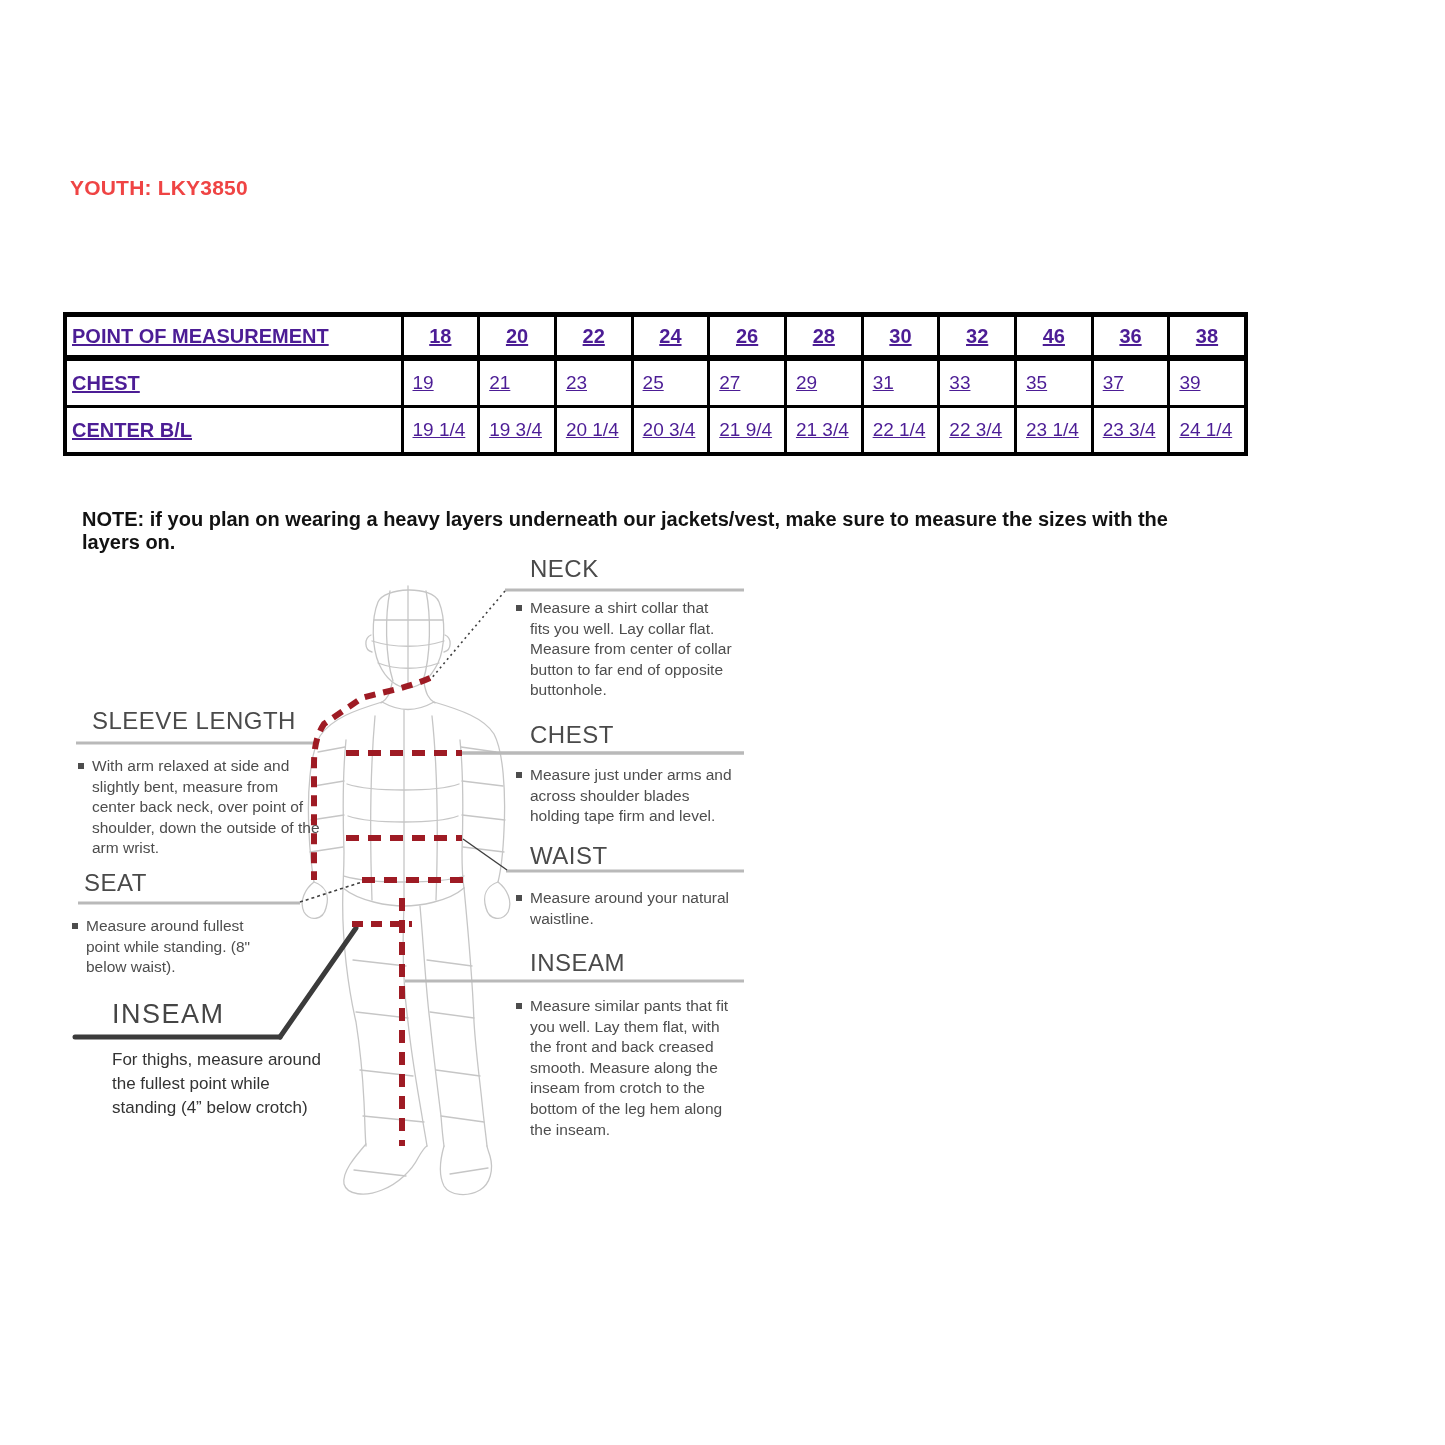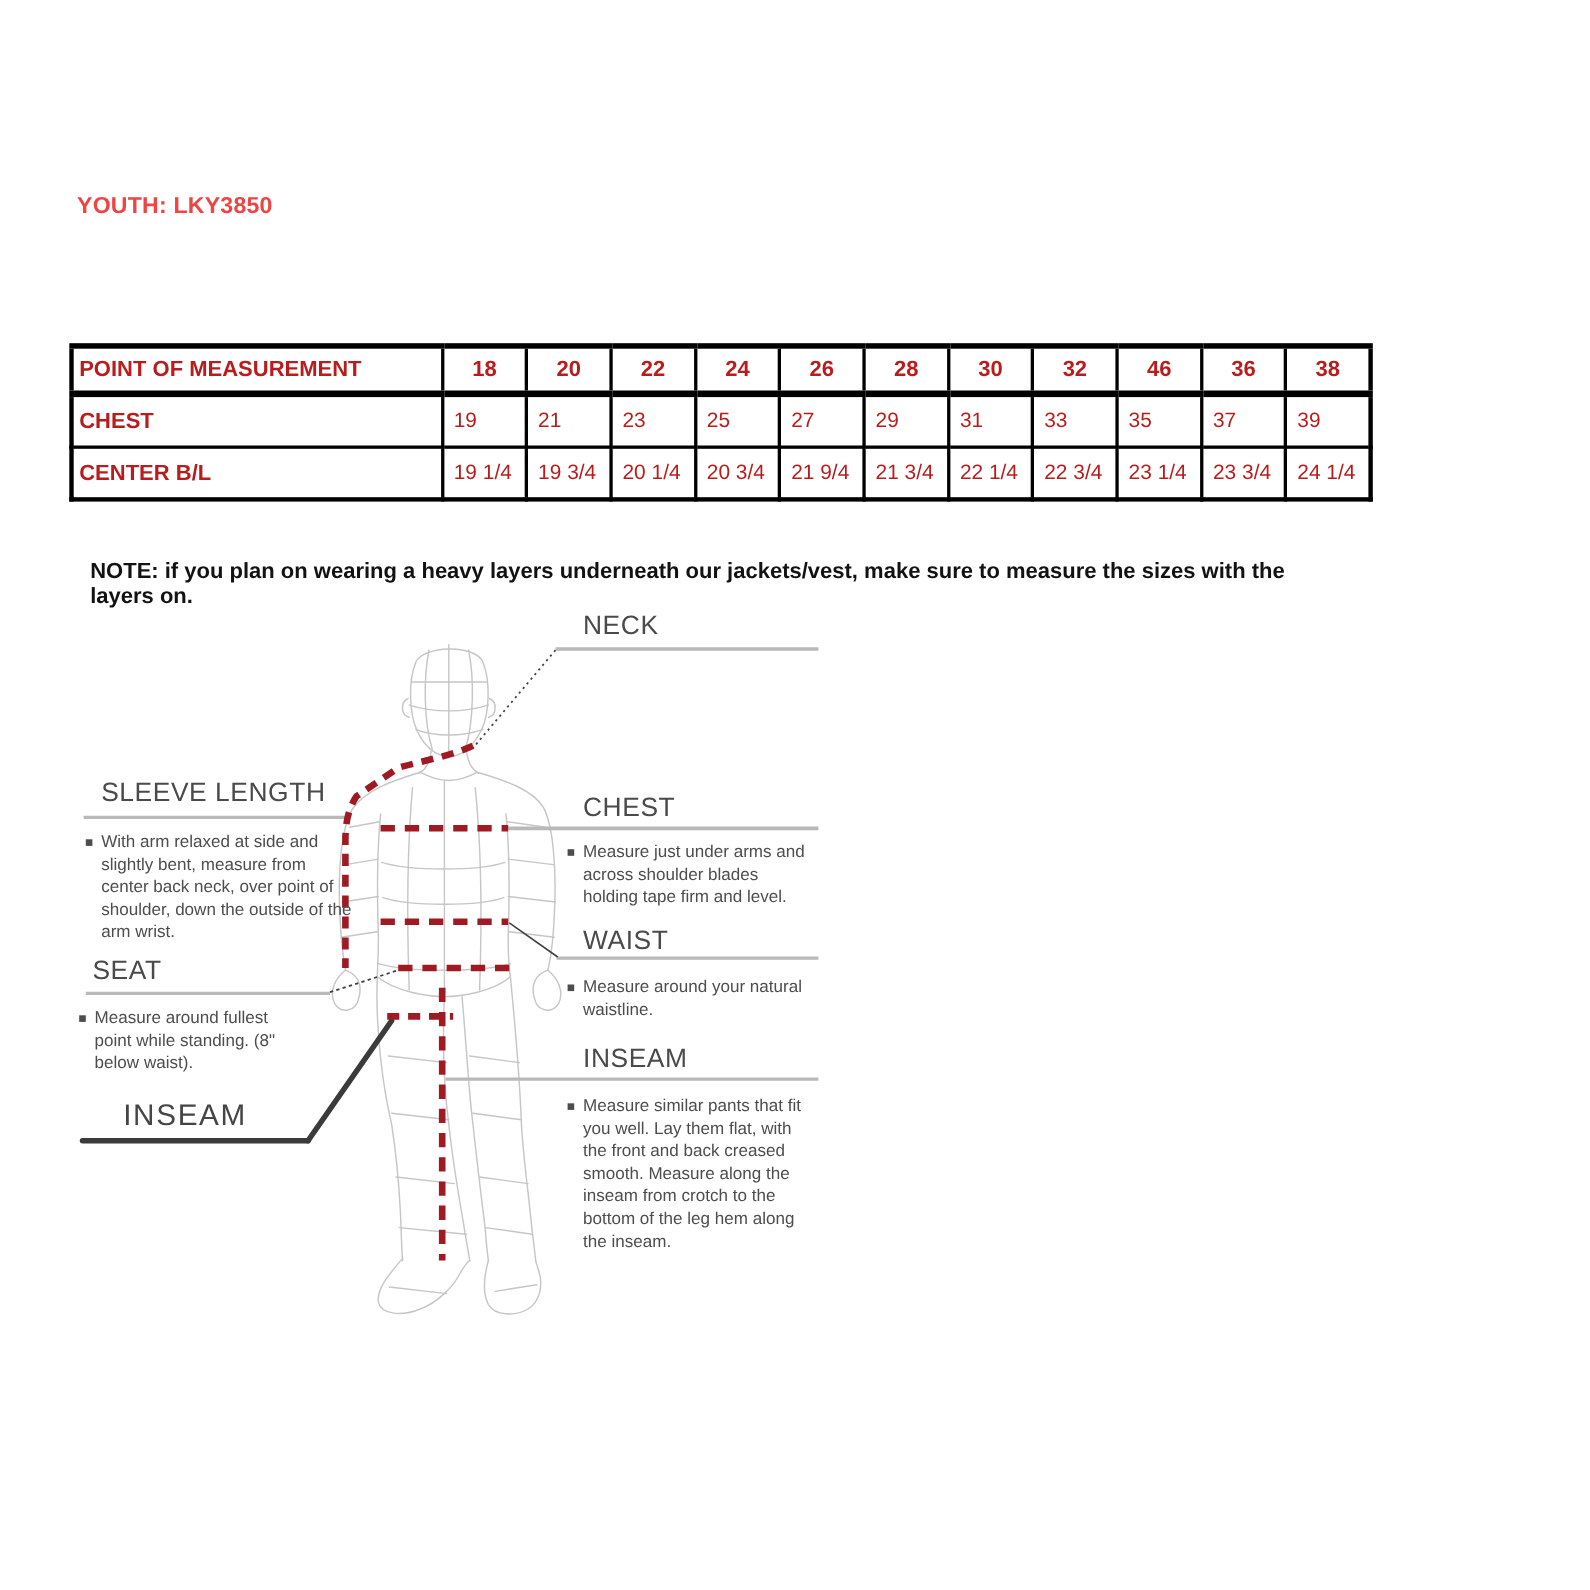--- a/index.html
+++ b/index.html
@@ -12,22 +12,22 @@
     position:absolute; left:70px; top:176px; margin:0;
     font-size:21px; font-weight:bold; color:#ef4444; letter-spacing:0.2px;
   }
   
   table.size-table {
     position:absolute; left:63px; top:312px; width:1181px;
     border-collapse:collapse; table-layout:fixed;
     border:4px solid #000;
   }
   .size-table th, .size-table td {
-    border:3px solid #000; color:#b91c1c;
-    padding:2px 6px; overflow:hidden; white-space:nowrap;
+    border:3px solid #000; color:#4c1d95;
+    padding:2px 6px; overflow:hidden; white-space:nowrap;text-decoration:underline;
   }
   .size-table thead th {
     border-top-width:5px; border-bottom-width:6px;
     font-size:20px; font-weight:bold; text-align:center; height:34px;
   }
   .size-table thead th.c0 { text-align:left; padding-left:5px; }
   .size-table td {
     height:40px; font-size:19px; font-weight:normal; text-align:left; padding-left:9px;
   }
   .size-table td.c0 { font-weight:bold; font-size:20px; padding-left:5px; }
@@ -203,20 +203,24 @@
         <path stroke-dasharray="11 8" d="M370,138 C348,148 322,152 302,158 L264,184 C256,196 254,210 254,224 L254,340"></path>
         <path stroke-dasharray="13 9" d="M286,213 L402,213"></path>
         <path stroke-dasharray="13 9" d="M286,298 L402,298"></path>
         <path stroke-dasharray="13 9" d="M302,340 L407,340"></path>
         <path stroke-dasharray="11 8" d="M292,384 L352,384"></path>
         <path stroke-dasharray="13 9" d="M342,358 L342,606"></path>
       </g>
     </svg>
 
     <h3 class="dheading" style="left:470px; top:16px;">NECK</h3>
+    <div class="desc" style="left:456px; top:58px; width:216px;">
+      <span class="bullet"></span>
+      <p>Measure a shirt collar that fits you well. Lay collar flat. Measure from center of collar button to far end of opposite buttonhole.</p>
+    </div>
 
     <h3 class="dheading" style="left:32px; top:168px;">SLEEVE LENGTH</h3>
     <div class="desc" style="left:18px; top:216px; width:245px;">
       <span class="bullet"></span>
       <p>With arm relaxed at side and slightly bent, measure from center back neck, over point of shoulder, down the outside of the arm wrist.</p>
     </div>
 
     <h3 class="dheading" style="left:470px; top:182px;">CHEST</h3>
     <div class="desc" style="left:456px; top:225px; width:216px;">
       <span class="bullet"></span>
@@ -235,15 +239,16 @@
       <p>Measure around fullest point while standing. (8" below waist).</p>
     </div>
 
     <h3 class="dheading" style="left:470px; top:410px;">INSEAM</h3>
     <div class="desc" style="left:456px; top:456px; width:220px;">
       <span class="bullet"></span>
       <p>Measure similar pants that fit you well. Lay them flat, with the front and back creased smooth. Measure along the inseam from crotch to the bottom of the leg hem along the inseam.</p>
     </div>
 
     <h3 class="dheading thigh-heading" style="left:52px; top:460px;">INSEAM</h3>
+    <p class="thigh-desc" style="left:52px; top:508px; width:220px;">For thighs, measure around the fullest point while standing (4” below crotch)</p>
 
   </div>
 </div>
 
 </body></html>

